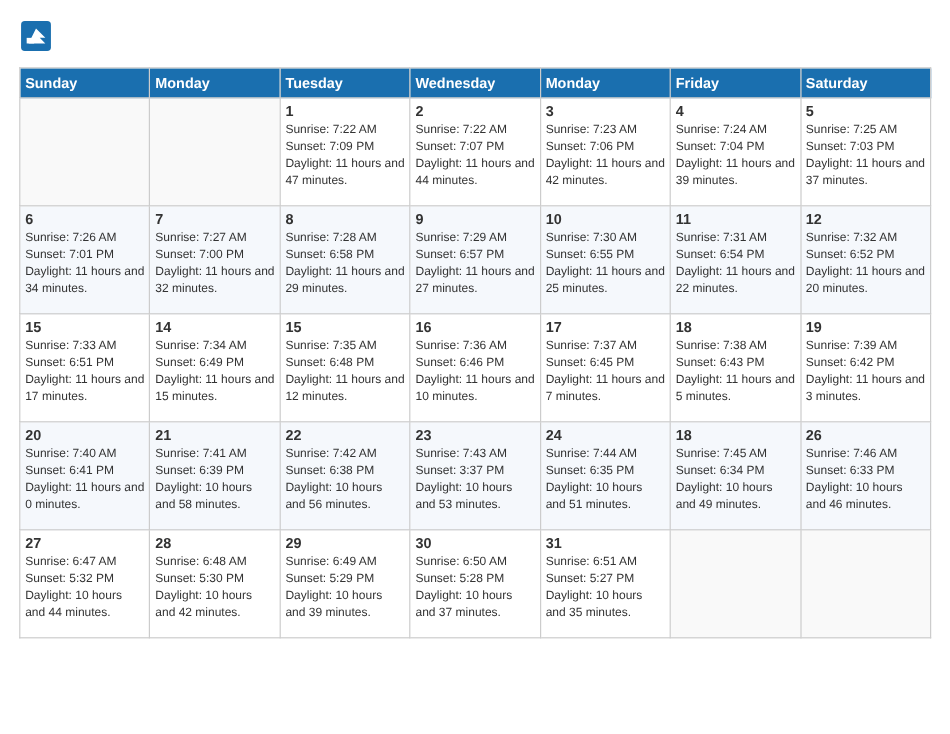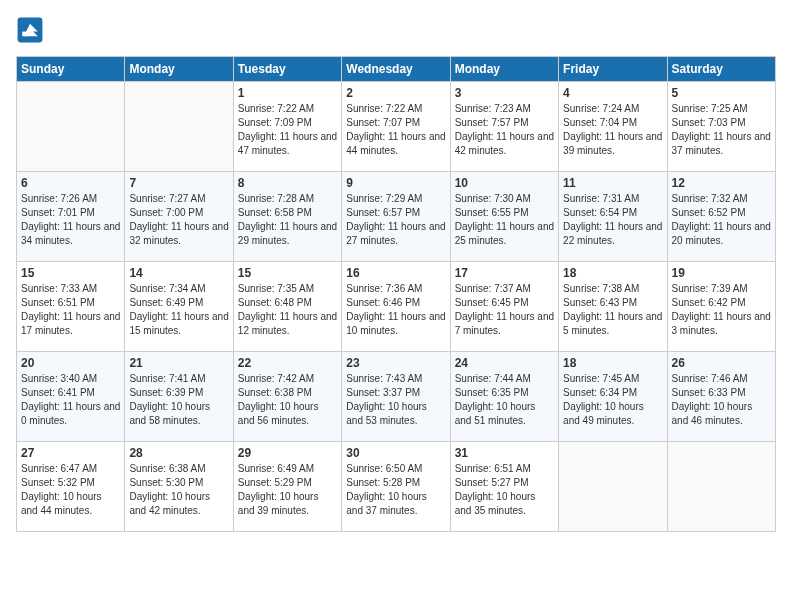--- a/index.html
+++ b/index.html
@@ -150,21 +150,21 @@
           </td>
           <td class="week-row-odd">
             <div class="day-number">2</div>
             <div class="day-info">Sunrise: 7:22 AM
 Sunset: 7:07 PM
 Daylight: 11 hours and 44 minutes.</div>
           </td>
           <td class="week-row-odd">
             <div class="day-number">3</div>
             <div class="day-info">Sunrise: 7:23 AM
-Sunset: 7:57 PM
+Sunset: 7:06 PM
 Daylight: 11 hours and 42 minutes.</div>
           </td>
           <td class="week-row-odd">
             <div class="day-number">4</div>
             <div class="day-info">Sunrise: 7:24 AM
 Sunset: 7:04 PM
 Daylight: 11 hours and 39 minutes.</div>
           </td>
           <td class="week-row-odd">
             <div class="day-number">5</div>
@@ -257,21 +257,21 @@
           <td class="week-row-odd">
             <div class="day-number">19</div>
             <div class="day-info">Sunrise: 7:39 AM
 Sunset: 6:42 PM
 Daylight: 11 hours and 3 minutes.</div>
           </td>
         </tr>
         <tr class="week-row-even">
           <td class="week-row-even">
             <div class="day-number">20</div>
-            <div class="day-info">Sunrise: 3:40 AM
+            <div class="day-info">Sunrise: 7:40 AM
 Sunset: 6:41 PM
 Daylight: 11 hours and 0 minutes.</div>
           </td>
           <td class="week-row-even">
             <div class="day-number">21</div>
             <div class="day-info">Sunrise: 7:41 AM
 Sunset: 6:39 PM
 Daylight: 10 hours and 58 minutes.</div>
           </td>
           <td class="week-row-even">
@@ -307,21 +307,21 @@
         </tr>
         <tr class="week-row-odd">
           <td class="week-row-odd">
             <div class="day-number">27</div>
             <div class="day-info">Sunrise: 6:47 AM
 Sunset: 5:32 PM
 Daylight: 10 hours and 44 minutes.</div>
           </td>
           <td class="week-row-odd">
             <div class="day-number">28</div>
-            <div class="day-info">Sunrise: 6:38 AM
+            <div class="day-info">Sunrise: 6:48 AM
 Sunset: 5:30 PM
 Daylight: 10 hours and 42 minutes.</div>
           </td>
           <td class="week-row-odd">
             <div class="day-number">29</div>
             <div class="day-info">Sunrise: 6:49 AM
 Sunset: 5:29 PM
 Daylight: 10 hours and 39 minutes.</div>
           </td>
           <td class="week-row-odd">

